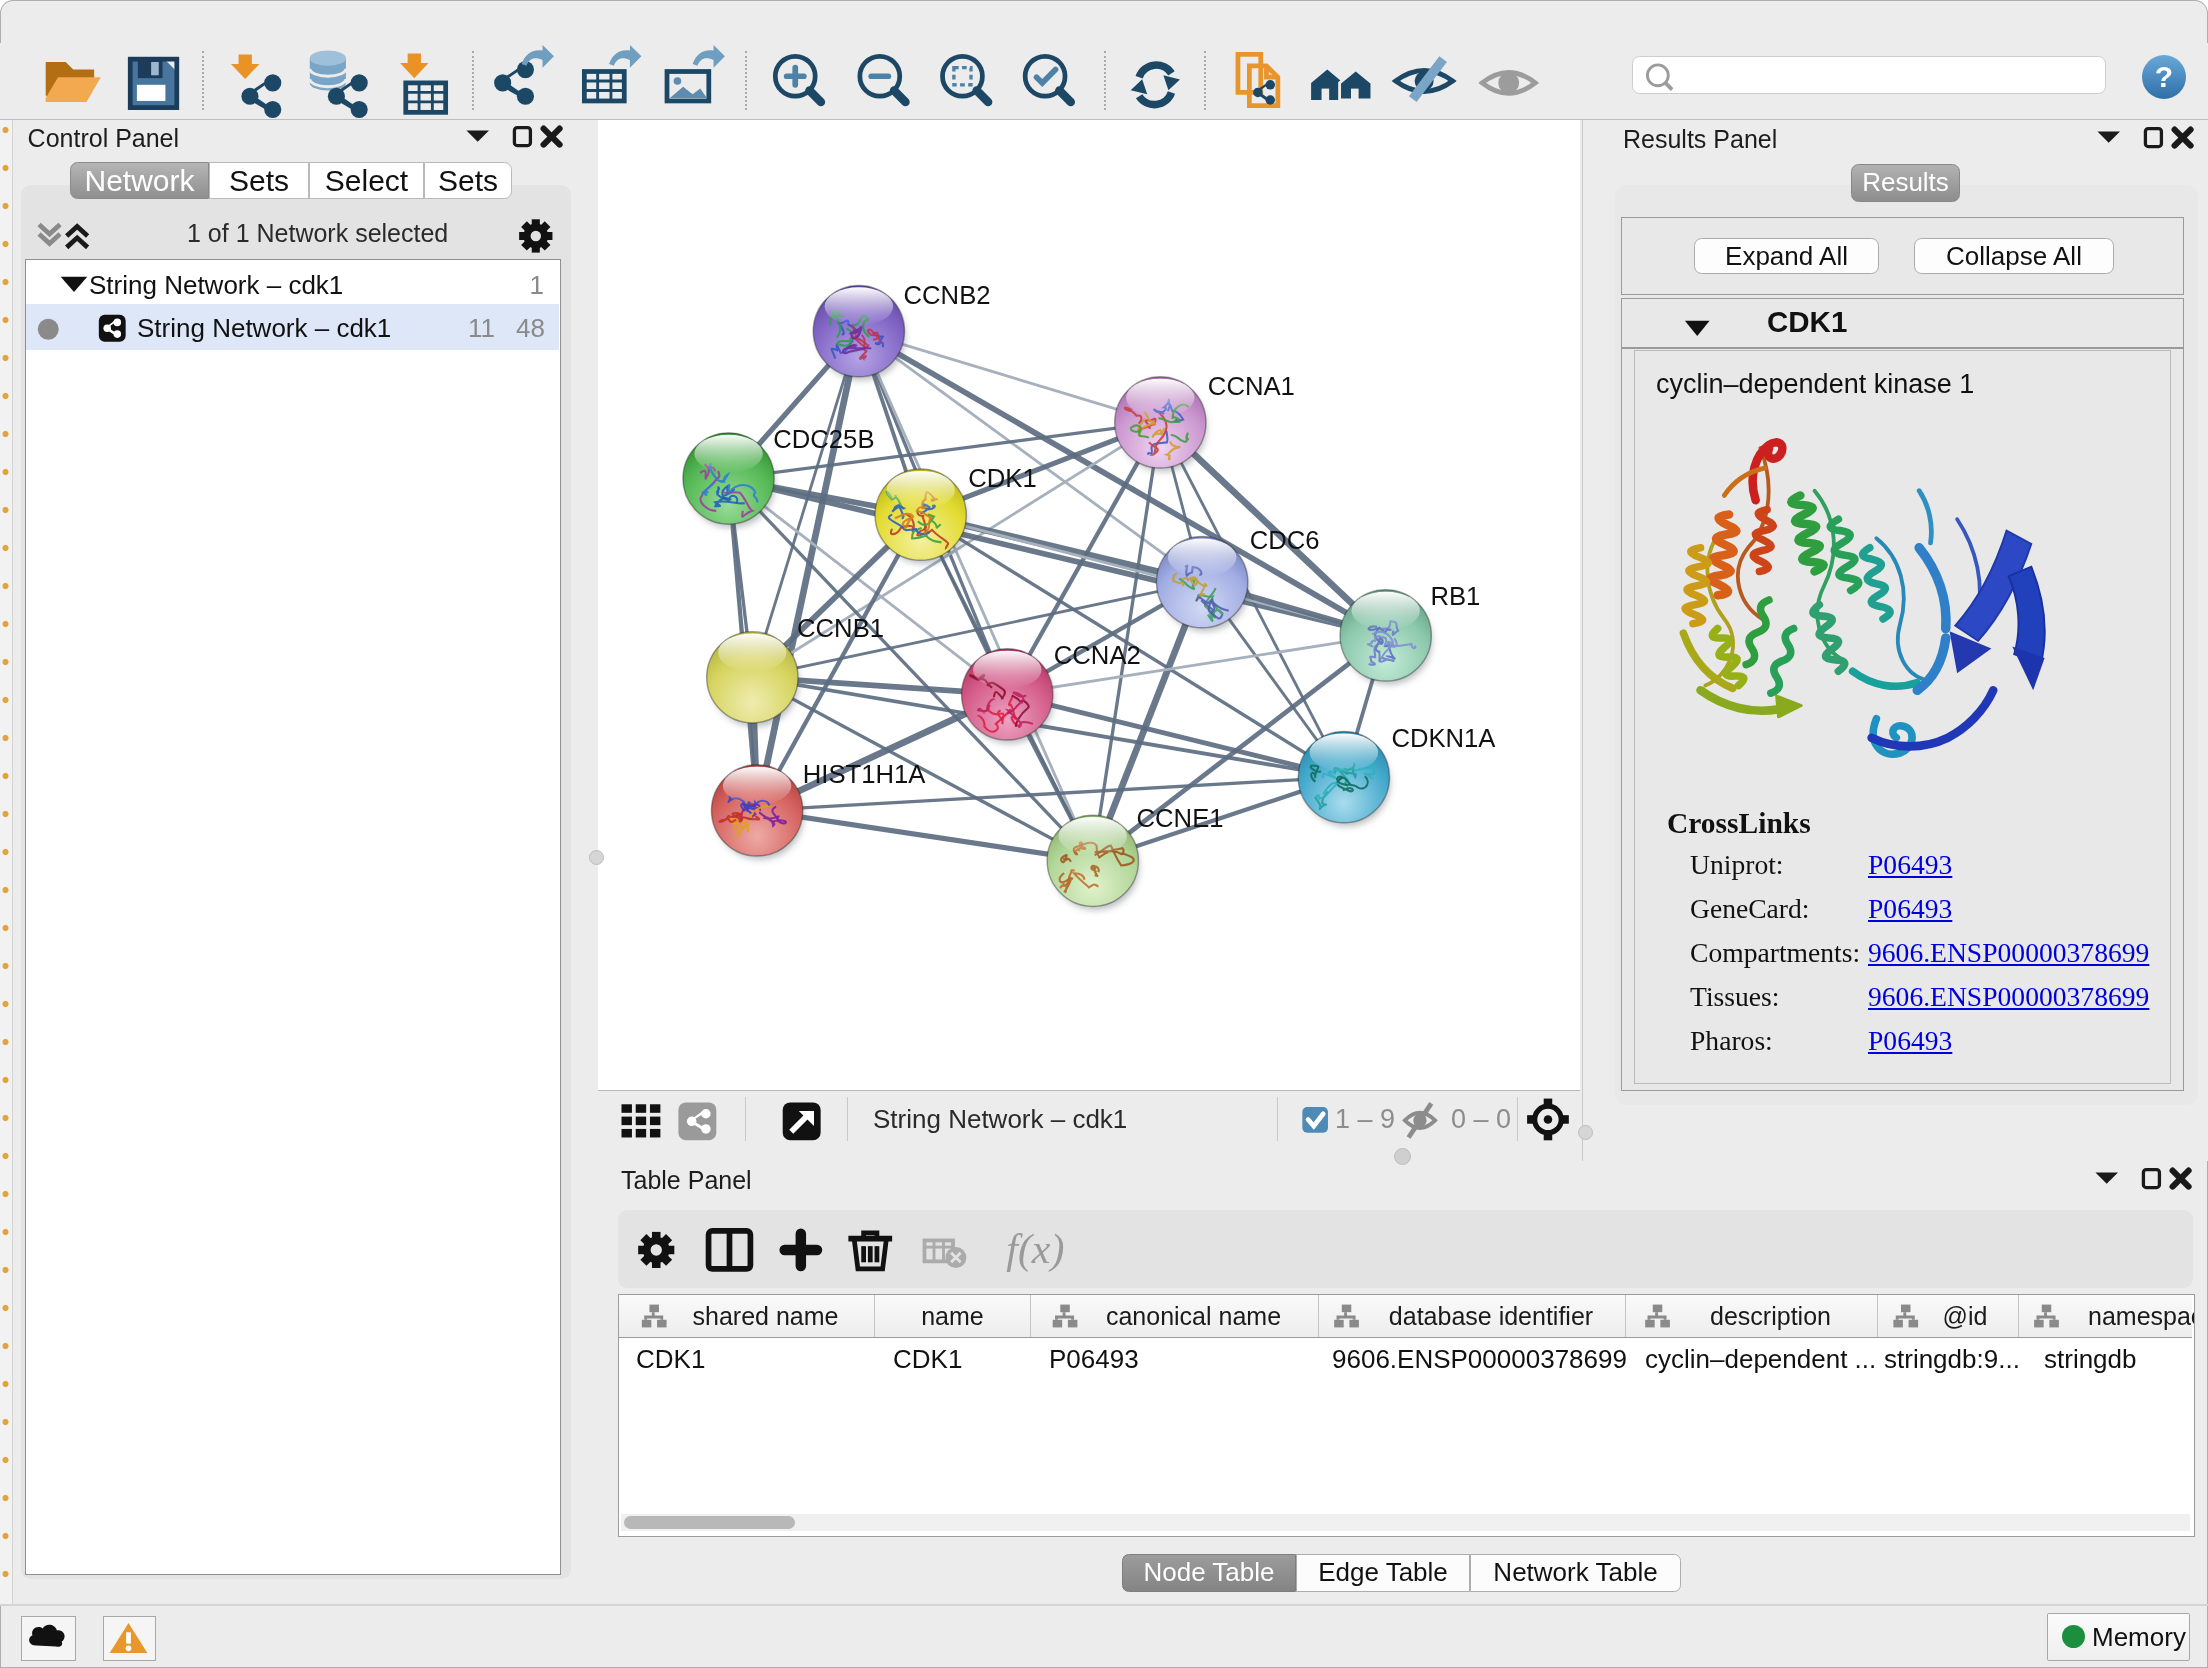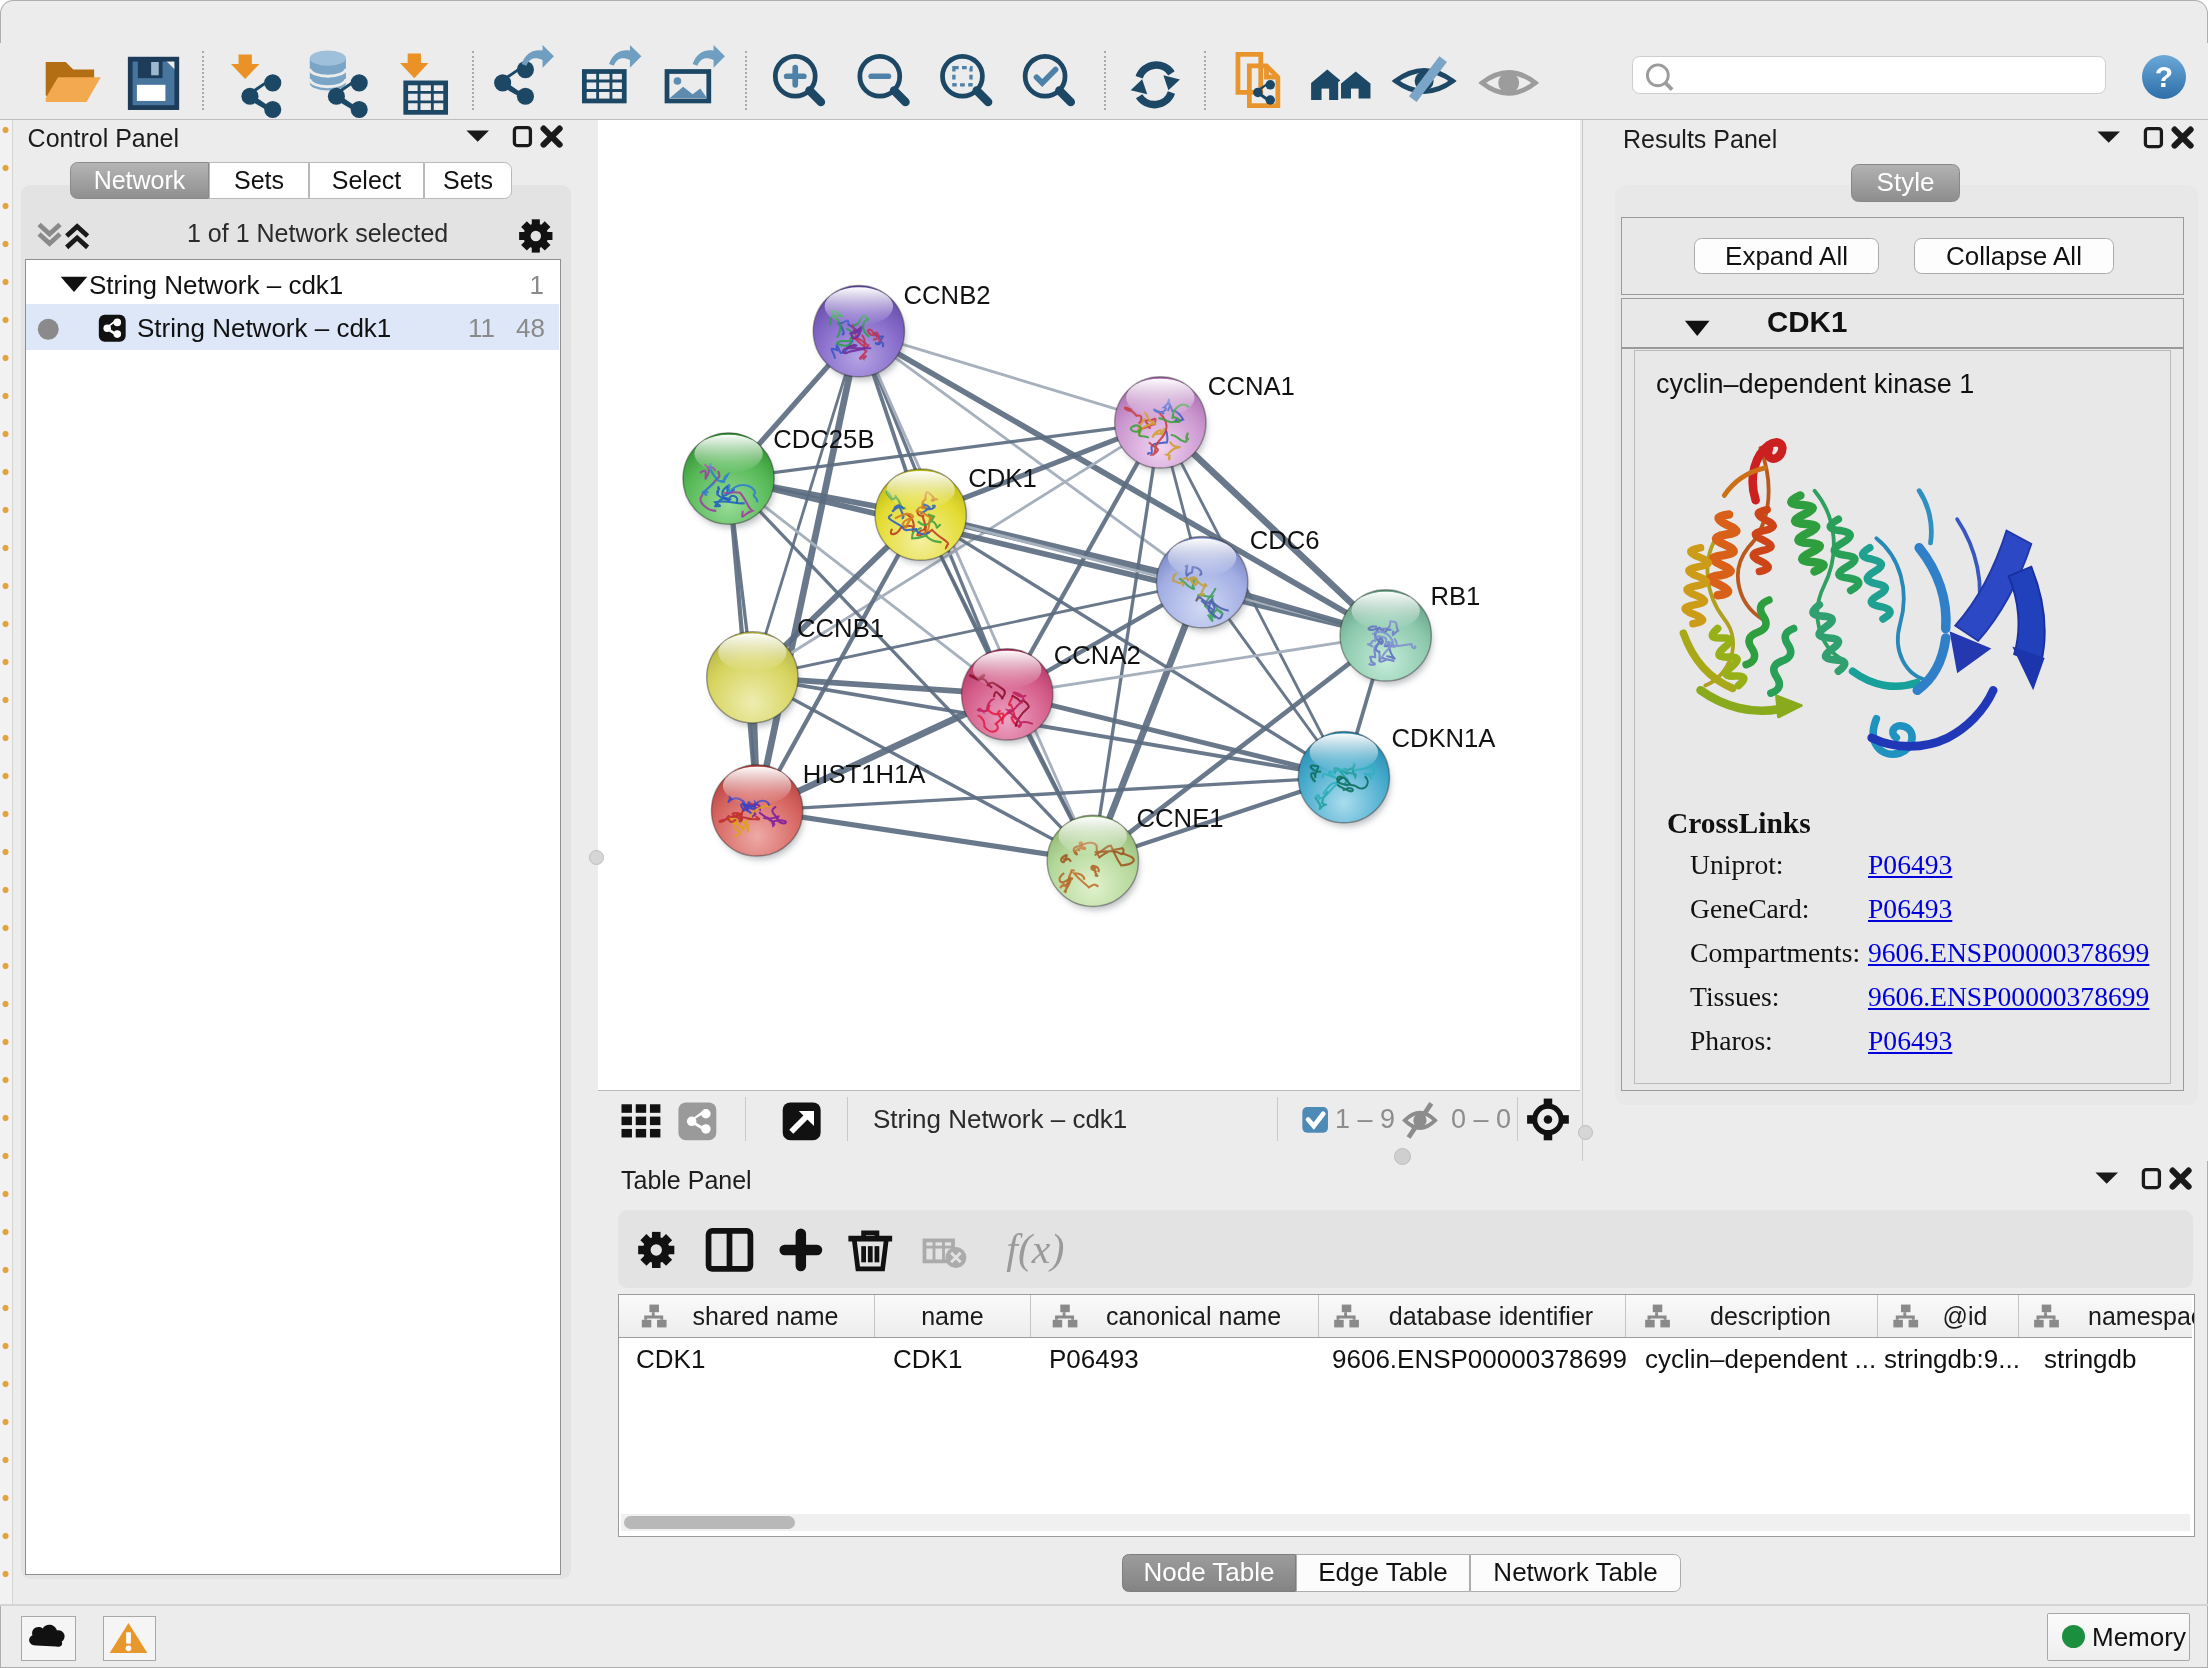--- a/index.html
+++ b/index.html
@@ -13,21 +13,21 @@
   .searchbox{position:absolute;left:1632px;top:13.3px;width:474px;height:38px;background:#fff;border:1.9px solid #cdcdcd;border-radius:7.6px;box-sizing:border-box;}
   .help{position:absolute;left:2142px;top:12.4px;width:44px;height:44px;border-radius:50%;background:linear-gradient(#6aa8d8,#2f6fa8);color:#fff;font-weight:bold;font-size:30px;text-align:center;line-height:44px;}
 
   
   .lstrip{position:absolute;left:0;top:120px;width:12.4px;height:1484px;background:#f2f2f2;border-right:1px solid #d5d5d5;
     background-image:radial-gradient(circle at 5.7px 19px, #e2a43e 2.6px, rgba(0,0,0,0) 3.6px);background-size:12.4px 38px;background-position:0 105px;}
 
   
   .cp-title{position:absolute;left:27.6px;top:124px;font-size:25px;color:#1c1c1c;}
   .cp-tabs{position:absolute;left:70px;top:162px;height:37px;}
-  .tab{position:absolute;top:0;height:37px;box-sizing:border-box;border:1px solid #b9b9b9;background:#fff;color:#111;font-size:25px;text-align:center;line-height:35px;}
+  .tab{position:absolute;top:0;height:37px;box-sizing:border-box;border:1px solid #b9b9b9;background:#fff;color:#111;font-size:30px;text-align:center;line-height:35px;}
   .tab.sel{background:linear-gradient(#b5b5b5,#8f8f8f);color:#fff;border-color:#8a8a8a;}
   .cp-box{position:absolute;left:21px;top:185px;width:550px;height:1394px;background:#e3e3e3;border-radius:9.5px;}
   .cp-selbar{position:absolute;left:21px;top:211px;width:550px;height:48px;color:#2a2a2a;}
   .cp-list{position:absolute;left:25px;top:259px;width:536px;height:1316px;background:#fff;border:1.9px solid #8f8f8f;box-sizing:border-box;}
   .row2{position:absolute;left:0px;top:44px;width:533px;height:46px;background:#dde7f8;}
 
   
   .canvas{position:absolute;left:598px;top:120px;width:982px;height:970px;background:#fff;}
   .canvasbar{position:absolute;left:598px;top:1090px;width:982px;height:55px;background:#ececec;border-top:1.9px solid #b9b9b9;}
   .vsep{position:absolute;top:5.7px;width:0;height:44px;border-left:1.9px solid #c9c9c9;}
@@ -625,21 +625,21 @@
     <span style="position:absolute;left:40px;top:4.8px;font-size:25px;color:#1c1c1c;">Results Panel</span>
     <svg width="114" height="32" style="position:absolute;left:512px;top:2.9px;" viewBox="0 0 120 34">
       <path d="M2 9 L26 9 L14 21 Z" fill="#1a1a1a"></path>
       <rect x="53" y="6" width="17" height="19" rx="3" fill="none" stroke="#1a1a1a" stroke-width="3.5"></rect>
       <g stroke="#1a1a1a" stroke-width="6.5" stroke-linecap="round">
           <line x1="84" y1="7" x2="101" y2="24"></line>
           <line x1="101" y1="7" x2="84" y2="24"></line>
         </g>
     </svg>
     <div style="position:absolute;left:32px;top:65px;width:583px;height:920px;background:#e8e8e8;border-radius:11.4px;"></div>
-    <div style="position:absolute;left:268px;top:44px;width:107px;height:36px;background:linear-gradient(#b2b2b2,#8d8d8d);border:1px solid #888;border-radius:7.6px;color:#fff;font-size:26px;text-align:center;line-height:34px;">Style</div>
+    <div style="position:absolute;left:268px;top:44px;width:107px;height:36px;background:linear-gradient(#b2b2b2,#8d8d8d);border:1px solid #888;border-radius:7.6px;color:#fff;font-size:26px;text-align:center;line-height:34px;">Results</div>
     <div style="position:absolute;left:38px;top:97px;width:563px;height:78px;border:1.9px solid #9a9a9a;box-sizing:border-box;"></div>
     <div style="position:absolute;left:111px;top:118px;width:185px;height:36px;background:#fdfdfd;border:1px solid #ababab;border-radius:7.6px;box-sizing:border-box;font-size:26px;text-align:center;line-height:34px;color:#111;">Expand All</div>
     <div style="position:absolute;left:331px;top:118px;width:200px;height:36px;background:#fdfdfd;border:1px solid #ababab;border-radius:7.6px;box-sizing:border-box;font-size:26px;text-align:center;line-height:34px;color:#111;">Collapse All</div>
     <div style="position:absolute;left:38px;top:178px;width:563px;height:793px;border:1.9px solid #9a9a9a;box-sizing:border-box;"></div>
     <svg width="28.5" height="21" style="position:absolute;left:100px;top:197px;" viewBox="0 0 30 22">
         <path d="M2 4 L28 4 L15 20 Z" fill="#111"></path>
       </svg>
     <span style="position:absolute;left:184px;top:185px;font-size:29.5px;font-weight:bold;color:#111;">CDK1</span>
     <div style="position:absolute;left:38px;top:227px;width:563px;height:1.9px;background:#9a9a9a;"></div>
     <div style="position:absolute;left:51px;top:230px;width:537px;height:734px;border:1px solid #bbb;box-sizing:border-box;"></div>

